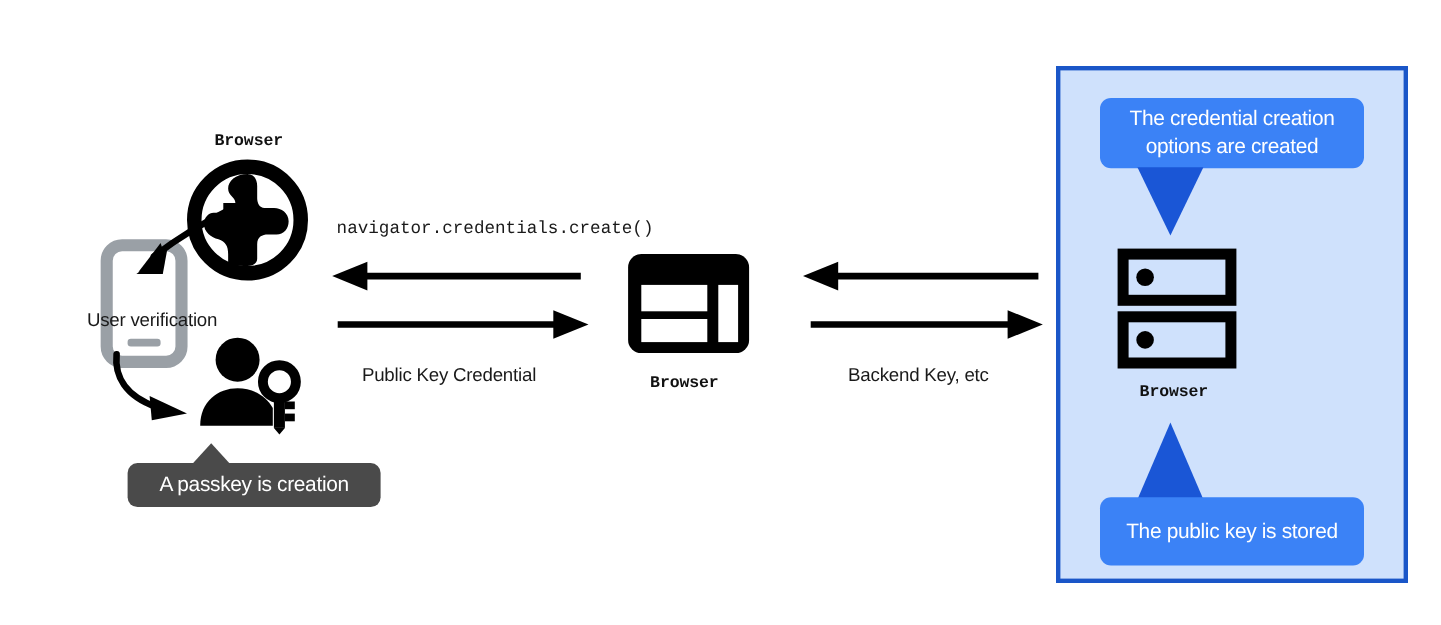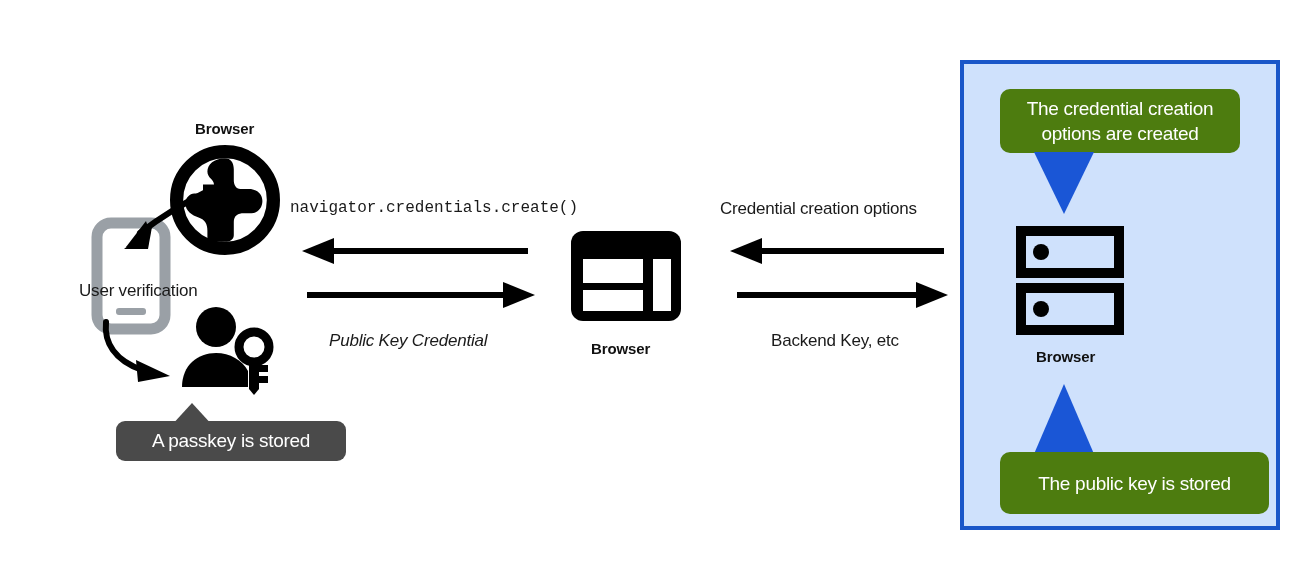--- a/index.html
+++ b/index.html
@@ -16,21 +16,21 @@
     position: relative;
     width: 1310px;
     height: 568px;
     background: #ffffff;
     overflow: hidden;
   }
   .abs { position: absolute; }
 
   
   .label-bold {
-    font-family: Liberation Sans, sans-serif;
+    font-family: Liberation Mono, monospace;
     font-weight: bold;
     font-size: 15px;
     color: #111111;
     white-space: nowrap;
     letter-spacing: -0.1px;
   }
   .label-plain {
     font-family: "Liberation Sans", sans-serif;
     font-weight: 400;
     font-size: 17px;
@@ -38,36 +38,37 @@
     white-space: nowrap;
     letter-spacing: -0.2px;
   }
   .label-mono {
     font-family: "Liberation Mono", "DejaVu Sans Mono", monospace;
     font-weight: 400;
     font-size: 16px;
     color: #1a1a1a;
     white-space: nowrap;
     letter-spacing: 0px;
+    margin-left: 16px;
   }
 
   
   #backend-panel {
     left: 960px;
     top: 60px;
     width: 320px;
     height: 470px;
     background: #cfe1fc;
     border: 4px solid #1a56c8;
     box-sizing: border-box;
   }
 
   
   .callout-box {
-    background: #4d7c0f;
+    background: #3b82f6;
     border-radius: 10px;
     color: #ffffff;
     font-family: "Liberation Sans", sans-serif;
     font-size: 19px;
     line-height: 25px;
     text-align: center;
     display: flex;
     align-items: center;
     justify-content: center;
     padding: 8px 14px;
@@ -159,51 +160,50 @@
       <rect x="79" y="71" width="9" height="7" fill="#000"></rect>
       <polygon points="69,84 79,84 74,90" fill="#000"></polygon>
     </svg>
   </div>
 
   <div class="abs" style="left:170px; top:403px; width:44px; height:22px;">
     <svg width="44" height="24" viewBox="0 0 44 24">
       <polygon points="22,0 44,24 0,24" fill="#4a4a4a"></polygon>
     </svg>
   </div>
-  <div class="abs" id="passkey-tooltip" style="left:116px; top:421px; width:230px; height:40px;">A passkey is stored</div>
+  <div class="abs" id="passkey-tooltip" style="left:116px; top:421px; width:230px; height:40px;">A passkey is creation</div>
 
   <div class="abs label-mono" style="left:290px; top:199px;">navigator.credentials.create()</div>
 
   <div class="abs" style="left:300px; top:238px; width:235px; height:26px;">
     <svg width="235" height="26" viewBox="0 0 235 26">
       <line x1="28" y1="13" x2="228" y2="13" stroke="#000" stroke-width="6"></line>
       <polygon points="2,13 34,0 34,26" fill="#000"></polygon>
     </svg>
   </div>
 
   <div class="abs" style="left:305px; top:282px; width:232px; height:26px;">
     <svg width="232" height="26" viewBox="0 0 232 26">
       <line x1="2" y1="13" x2="202" y2="13" stroke="#000" stroke-width="6"></line>
       <polygon points="230,13 198,0 198,26" fill="#000"></polygon>
     </svg>
   </div>
 
-  <div class="abs label-plain" style="left:329px; top:331px;font-style:italic;">Public Key Credential</div>
+  <div class="abs label-plain" style="left:329px; top:331px;">Public Key Credential</div>
 
   <div class="abs" style="left:568px; top:228px; width:116px; height:96px;">
     <svg width="116" height="96" viewBox="0 0 116 96">
       <rect x="3" y="3" width="110" height="90" rx="12" ry="12" fill="#000"></rect>
       <rect x="15" y="31" width="60" height="24" fill="#fff"></rect>
       <rect x="15" y="62" width="60" height="21" fill="#fff"></rect>
       <rect x="85" y="31" width="18" height="52" fill="#fff"></rect>
     </svg>
   </div>
   <div class="abs label-bold" style="left:591px; top:340px;">Browser</div>
 
-  <div class="abs label-plain" style="left:720px; top:199px;">Credential creation options</div>
 
   <div class="abs" style="left:728px; top:238px; width:222px; height:26px;">
     <svg width="222" height="26" viewBox="0 0 222 26">
       <line x1="28" y1="13" x2="216" y2="13" stroke="#000" stroke-width="6"></line>
       <polygon points="2,13 34,0 34,26" fill="#000"></polygon>
     </svg>
   </div>
 
   <div class="abs" style="left:735px; top:282px; width:215px; height:26px;">
     <svg width="215" height="26" viewBox="0 0 215 26">
@@ -231,15 +231,15 @@
     </svg>
   </div>
   <div class="abs label-bold" style="left:1036px; top:348px;">Browser</div>
 
   <div class="abs" style="left:1034px; top:384px; width:60px; height:70px;">
     <svg width="60" height="70" viewBox="0 0 60 70">
       <polygon points="30,0 60,70 0,70" fill="#1a56d6"></polygon>
     </svg>
   </div>
 
-  <div class="abs callout-box" style="left:1000px; top:452px; width:269px; height:62px;">The public key is stored</div>
+  <div class="abs callout-box" style="left:1000px; top:452px; width:240px; height:62px;">The public key is stored</div>
 
 </div>
 
 </body></html>

